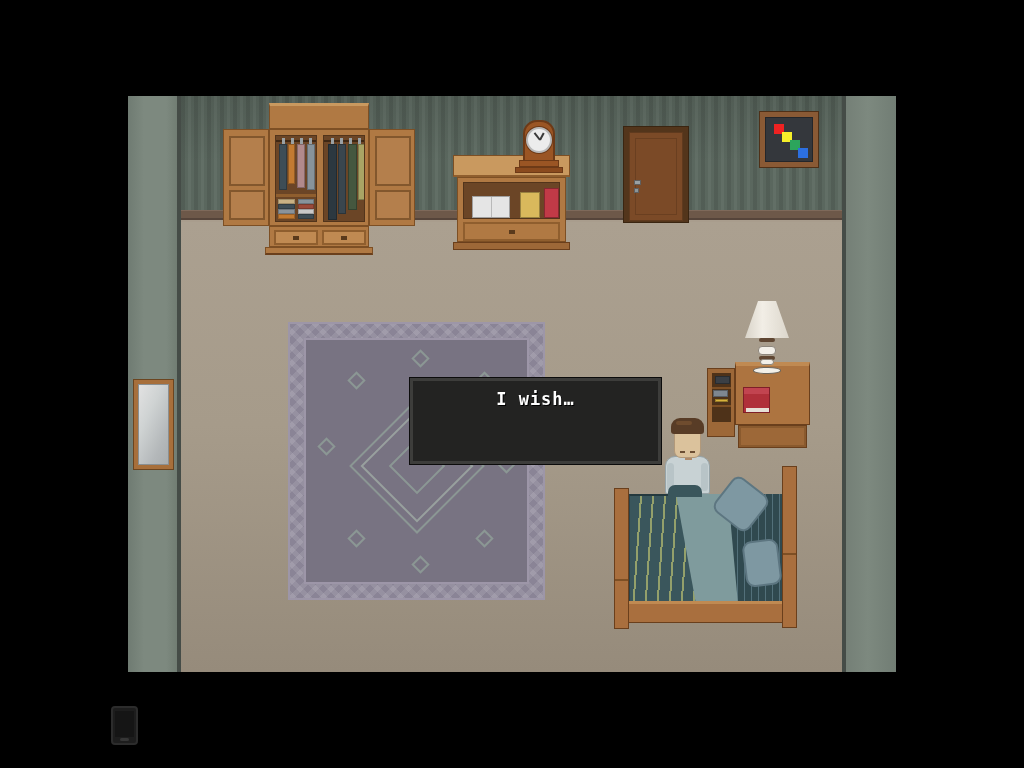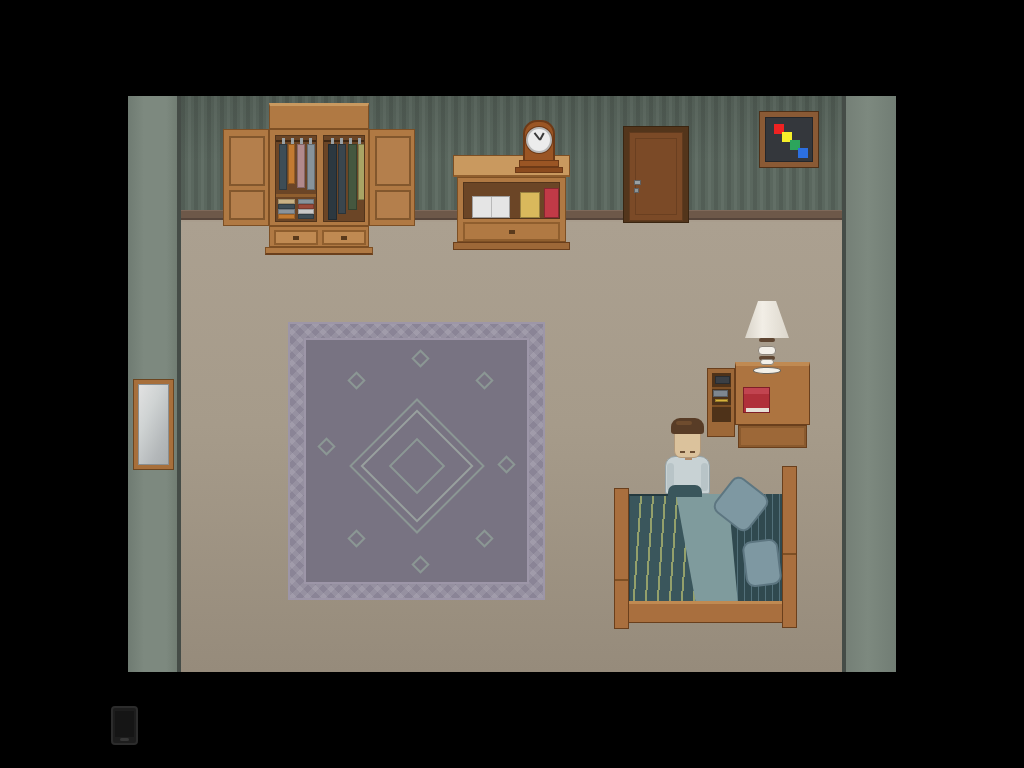--- a/index.html
+++ b/index.html
@@ -348,20 +348,23 @@
 
     <div class="abs lamp">
       <div class="abs lamp-shade"></div>
       <div class="lamp-ring" style="top:37px"></div>
       <div class="lamp-body"></div>
       <div class="lamp-ring" style="top:55px"></div>
       <div class="lamp-body2"></div>
       <div class="lamp-base"></div>
     </div>
 
+    <div class="abs dialog">
+      <span>I wish…</span>
+    </div>
 
   </div>
 
   <div class="abs phone">
     <div class="phone-screen"></div>
     <div class="phone-btn"></div>
   </div>
 </div>
 
 </body></html>

